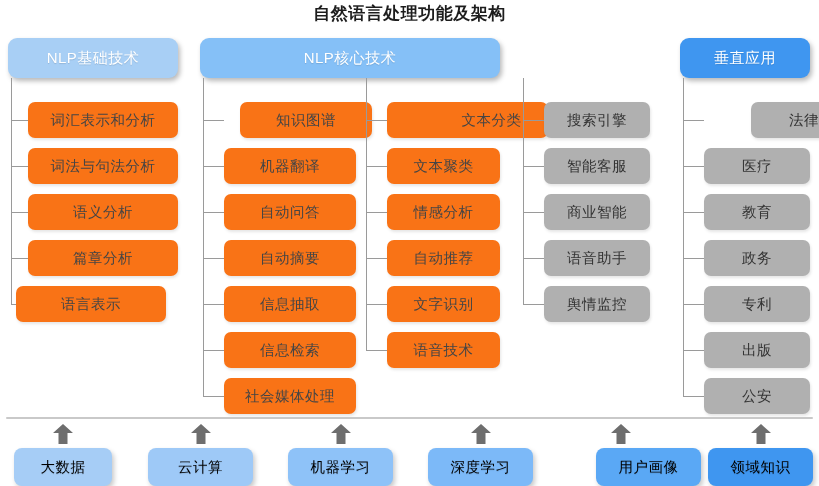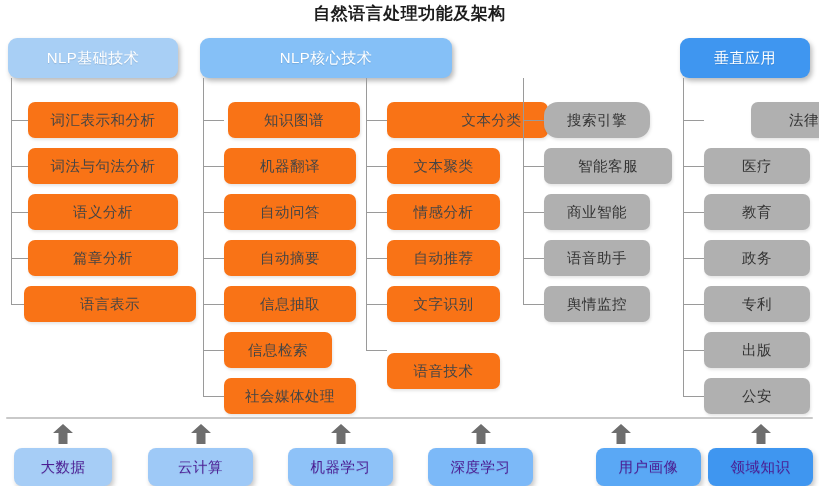--- a/index.html
+++ b/index.html
@@ -39,91 +39,91 @@
   .vline{position:absolute;width:1px;background:#9a9a9a;}
   .hline{position:absolute;height:1px;background:#9a9a9a;}
 
   
   .baserule{position:absolute;left:6px;top:417px;width:807px;height:2px;background:#c9c9c9;border-radius:1px;}
 
   
   .found{
     position:absolute;height:38px;border-radius:8px;
     display:flex;align-items:center;justify-content:center;
-    color:#4c1d95;font-size:14.5px;letter-spacing:.5px;
+    color:#000000;font-size:14.5px;letter-spacing:.5px;
     box-shadow:2px 3px 5px rgba(0,0,0,.22);
     text-shadow:0 1px 1px rgba(0,0,0,.10);
   }
   .arrow{position:absolute;width:22px;height:20px;}
   .arrow svg{display:block;}
 
   .wm{position:absolute;right:4px;bottom:0px;font-size:11px;color:#cfe0f2;opacity:.75;letter-spacing:1px;}
 </style>
 </head>
 <body>
 
 <div id="stage">
 
   <div class="title">自然语言处理功能及架构</div>
 
   <div class="grp-head" id="gh0" style="left: 8px; top: 38px; width: 170px; background: rgb(168, 207, 245);">
       <span>NLP基础技术</span>
     </div>
-  <div class="grp-head" id="gh1" style="left: 200px; top: 38px; width: 252px; background: rgb(133, 192, 247);">
+  <div class="grp-head" id="gh1" style="left: 200px; top: 38px; width: 300px; background: rgb(133, 192, 247);">
       <span>NLP核心技术</span>
     </div>
   <div class="grp-head" id="gh3" style="left: 680px; top: 38px; width: 130px; background: rgb(63, 150, 240);">
       <span>垂直应用</span>
     </div>
 
   <div id="tree">
       <div class="vline" style="left: 11px; top: 78px; height: 226px;"></div>
       <div class="hline" style="left: 11px; top: 120px; width: 17px;"></div>
       <div class="item light" style="left: 28px; top: 102px; width: 150px;">词汇表示和分析</div>
       <div class="hline" style="left: 11px; top: 166px; width: 17px;"></div>
       <div class="item light" style="left: 28px; top: 148px; width: 150px;">词法与句法分析</div>
       <div class="hline" style="left: 11px; top: 212px; width: 17px;"></div>
       <div class="item light" style="left: 28px; top: 194px; width: 150px;">语义分析</div>
       <div class="hline" style="left: 11px; top: 258px; width: 17px;"></div>
       <div class="item light" style="left: 28px; top: 240px; width: 150px;">篇章分析</div>
       <div class="hline" style="left: 11px; top: 304px; width: 17px;"></div>
-      <div class="item light" style="left: 24px; top: 286px; width: 172px;">语言表示</div>
+      <div class="item light" style="left: 16px; top: 286px; width: 150px;">语言表示</div>
       <div class="vline" style="left: 203px; top: 78px; height: 318px;"></div>
       <div class="hline" style="left: 203px; top: 120px; width: 21px;"></div>
-      <div class="item light" style="left: 228px; top: 102px; width: 132px;">知识图谱</div>
+      <div class="item light" style="left: 240px; top: 102px; width: 132px;">知识图谱</div>
       <div class="hline" style="left: 203px; top: 166px; width: 21px;"></div>
       <div class="item light" style="left: 224px; top: 148px; width: 132px;">机器翻译</div>
       <div class="hline" style="left: 203px; top: 212px; width: 21px;"></div>
       <div class="item light" style="left: 224px; top: 194px; width: 132px;">自动问答</div>
       <div class="hline" style="left: 203px; top: 258px; width: 21px;"></div>
       <div class="item light" style="left: 224px; top: 240px; width: 132px;">自动摘要</div>
       <div class="hline" style="left: 203px; top: 304px; width: 21px;"></div>
       <div class="item light" style="left: 224px; top: 286px; width: 132px;">信息抽取</div>
       <div class="hline" style="left: 203px; top: 350px; width: 21px;"></div>
-      <div class="item light" style="left: 224px; top: 332px; width: 108px;">信息检索</div>
+      <div class="item light" style="left: 224px; top: 332px; width: 132px;">信息检索</div>
       <div class="hline" style="left: 203px; top: 396px; width: 21px;"></div>
       <div class="item light" style="left: 224px; top: 378px; width: 132px;">社会媒体处理</div>
       <div class="vline" style="left: 366px; top: 78px; height: 272px;"></div>
       <div class="hline" style="left: 366px; top: 120px; width: 21px;"></div>
       <div class="item light" style="left: 387px; top: 102px; width: 113px; padding-left: 48px;">文本分类</div>
       <div class="hline" style="left: 366px; top: 166px; width: 21px;"></div>
       <div class="item light" style="left: 387px; top: 148px; width: 113px;">文本聚类</div>
       <div class="hline" style="left: 366px; top: 212px; width: 21px;"></div>
       <div class="item light" style="left: 387px; top: 194px; width: 113px;">情感分析</div>
       <div class="hline" style="left: 366px; top: 258px; width: 21px;"></div>
       <div class="item light" style="left: 387px; top: 240px; width: 113px;">自动推荐</div>
       <div class="hline" style="left: 366px; top: 304px; width: 21px;"></div>
       <div class="item light" style="left: 387px; top: 286px; width: 113px;">文字识别</div>
       <div class="hline" style="left: 366px; top: 350px; width: 21px;"></div>
-      <div class="item light" style="left: 387px; top: 332px; width: 113px; margin-top: 21px;">语音技术</div>
+      <div class="item light" style="left: 387px; top: 332px; width: 113px;">语音技术</div>
       <div class="vline" style="left: 523px; top: 78px; height: 226px;"></div>
       <div class="hline" style="left: 523px; top: 120px; width: 21px;"></div>
-      <div class="item gray" style="left: 544px; top: 102px; width: 106px; border-radius: 14px;">搜索引擎</div>
+      <div class="item gray" style="left: 544px; top: 102px; width: 106px;">搜索引擎</div>
       <div class="hline" style="left: 523px; top: 166px; width: 21px;"></div>
-      <div class="item gray" style="left: 544px; top: 148px; width: 128px; text-align: right;">智能客服</div>
+      <div class="item gray" style="left: 544px; top: 148px; width: 106px; text-align: right;">智能客服</div>
       <div class="hline" style="left: 523px; top: 212px; width: 21px;"></div>
       <div class="item gray" style="left: 544px; top: 194px; width: 106px;">商业智能</div>
       <div class="hline" style="left: 523px; top: 258px; width: 21px;"></div>
       <div class="item gray" style="left: 544px; top: 240px; width: 106px;">语音助手</div>
       <div class="hline" style="left: 523px; top: 304px; width: 21px;"></div>
       <div class="item gray" style="left: 544px; top: 286px; width: 106px;">舆情监控</div>
       <div class="vline" style="left: 683px; top: 78px; height: 318px;"></div>
       <div class="hline" style="left: 683px; top: 120px; width: 21px;"></div>
       <div class="item gray" style="left: 704px; top: 102px; width: 106px; margin-left: 47px;">法律</div>
       <div class="hline" style="left: 683px; top: 166px; width: 21px;"></div>

